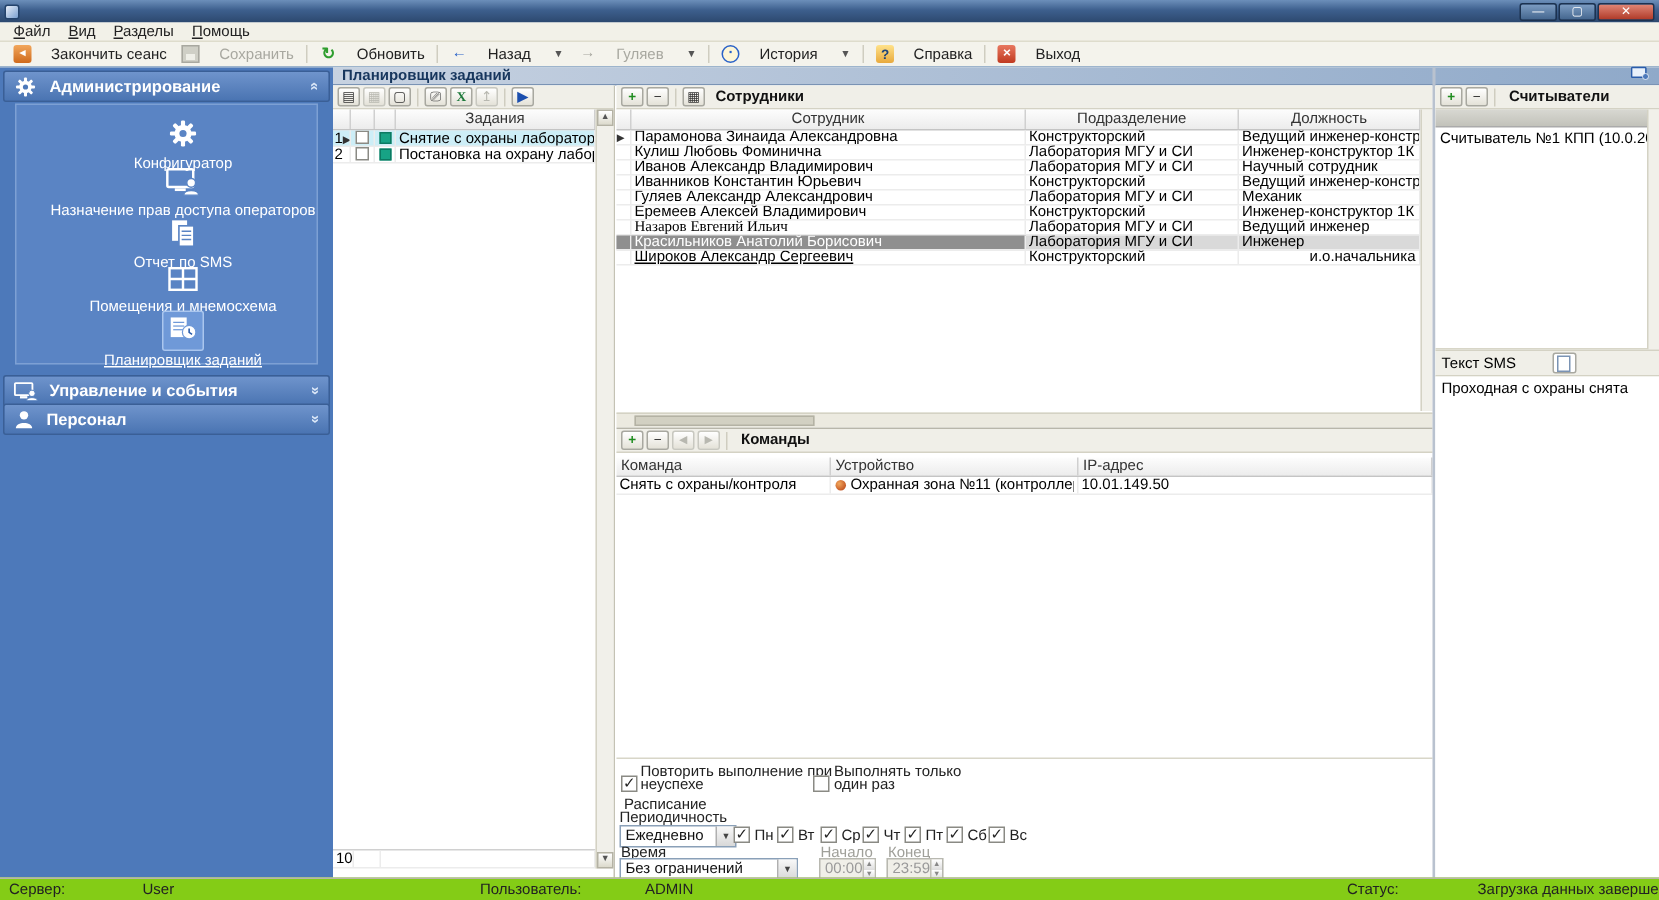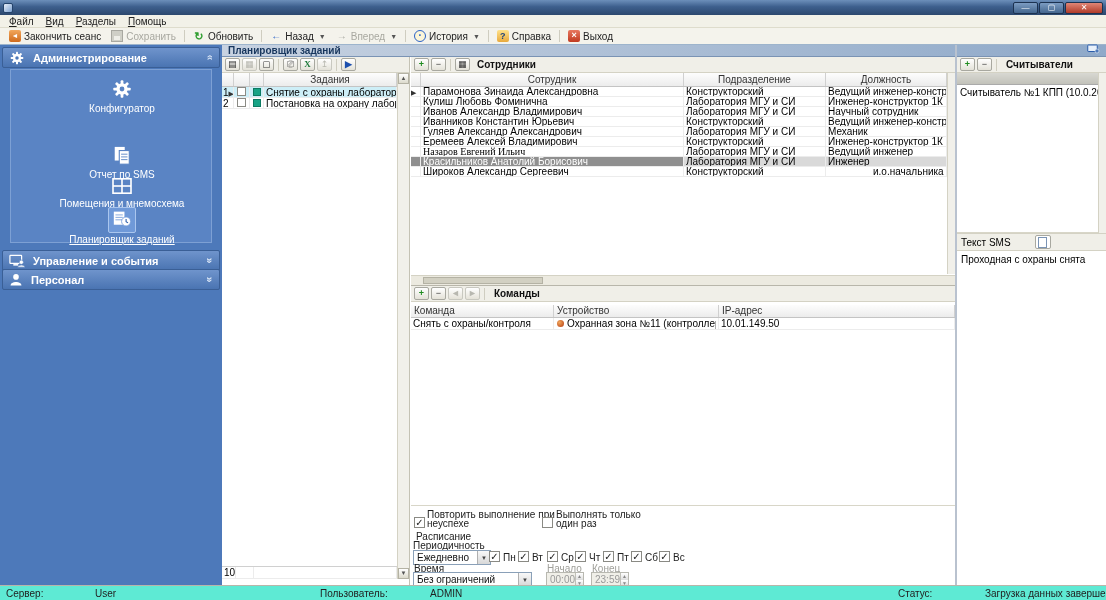--- a/index.html
+++ b/index.html
@@ -17,21 +17,21 @@
   .wbtn { width:25px; height:12px; border:1px solid #1c3least; border:1px solid #1c3250; border-radius:2px;
     background:linear-gradient(#7c9cc2,#44668e); color:#fff; font-size:8px; line-height:10px; text-align:center; }
   .wbtn.close { width:38px; background:linear-gradient(#e08676,#b03a28); }
 
   
   .menubar { position:absolute; left:0; top:15px; right:0; height:13px; background:#f2f1e8;
     border-bottom:1px solid #dedccc; display:flex; align-items:center; padding:0 3px; font-size:10px; color:#222; }
   .menu-item { padding:0 6px; } .menu-item:first-letter { text-decoration:underline; }
   .toolbar { position:absolute; left:0; top:28px; right:0; height:17px; background:#f4f3ec;
     border-bottom:1px solid #9db4cc; display:flex; align-items:center; padding:0 4px; font-size:10px; color:#222; }
-  .t-btn { display:inline-flex; align-items:center; gap:3px; padding:1px 5px; white-space:nowrap; }
+  .t-btn { display:inline-flex; align-items:center; gap:13px; padding:1px 5px; white-space:nowrap; }
   .t-btn.disabled { color:#a8a8a0; }
   .t-sep { width:1px; height:12px; background:#cfcdc0; margin:0 3px; }
   .drop { font-size:7px; color:#555; margin-left:2px; }
   .ic { width:12px; height:12px; display:inline-block; text-align:center; font-size:10px; line-height:12px; flex:0 0 auto; }
   .ic-logout { background:linear-gradient(#f2a75c,#cf6a1c); border-radius:2px; }
   .ic-logout::after { content:"◄"; color:#fff; font-size:7px; line-height:12px; display:block; }
   .ic-save { background:#cfcfc6; border:1px solid #a8a8a0; }
   .ic-save::after { content:""; display:block; width:6px; height:4px; margin:5px auto 0; background:#efefe8; }
   .ic-refresh::after { content:"↻"; color:#2f9e2f; font-weight:bold; font-size:11px; }
   .ic-back::after { content:"←"; color:#2a62c8; font-weight:bold; }
@@ -99,21 +99,21 @@
     border-left:1px solid #b0b0b0; font-size:6px; display:flex; align-items:center; justify-content:center; color:#444; }
   .spin { position:absolute; height:15px; width:38px; border:1px solid #b8b8b0; background:#f0efe8;
     color:#999; font-size:10px; display:flex; align-items:center; padding-left:3px; }
   .spin .btns { margin-left:auto; width:10px; align-self:stretch; display:flex; flex-direction:column; }
   .spin .btns span { flex:1; font-size:5px; line-height:6px; text-align:center; color:#888;
     background:linear-gradient(#fff,#ddd); border-left:1px solid #c0c0b8; }
   .glabel { position:absolute; font-size:10px; color:#222; white-space:nowrap; }
   .glabel.dim { color:#a0a09a; }
 
   
-  .statusbar { position:absolute; left:0; bottom:0; right:0; height:15px; background:#5eead4;
+  .statusbar { position:absolute; left:0; bottom:0; right:0; height:15px; background:#84cc16;
     border-top:1px solid #b8b6aa; font-size:10px; color:#222; }
   .statusbar span { position:absolute; top:2px; white-space:nowrap; }
 
   .splitter-v { position:absolute; top:45px; bottom:15px; width:2px; background:#b9c2cf; }
   .task-ic { width:8px; height:8px; background:#17a385; border:1px solid #0c7a62; display:inline-block; flex:0 0 auto; margin-top:1px; }
   .rowmark { color:#333; font-size:7px; }
   .dev-ic { width:7px; height:7px; border-radius:50%; background:radial-gradient(circle at 35% 35%,#f2a75c,#b33a10);
     display:inline-block; margin:2px 3px 0 1px; flex:0 0 auto; }
   .doc-btn { width:16px; height:14px; border:1px solid #a8a8a0; background:#fff; border-radius:2px;
     display:flex; align-items:center; justify-content:center; }
@@ -155,21 +155,21 @@
       <span>Обновить</span>
     </span>
     <span class="t-sep"></span>
     <span class="t-btn">
       <span class="ic ic-back"></span>
       <span>Назад</span>
         <span class="drop">▼</span>
     </span>
     <span class="t-btn disabled">
       <span class="ic ic-fwd"></span>
-      <span>Вперед</span>
+      <span>Гуляев</span>
         <span class="drop">▼</span>
     </span>
     <span class="t-sep"></span>
     <span class="t-btn">
       <span class="ic ic-history"></span>
       <span>История</span>
         <span class="drop">▼</span>
     </span>
     <span class="t-sep"></span>
     <span class="t-btn">
@@ -207,20 +207,29 @@
           <rect x="10.5" y="2.5" width="3" height="19" rx="1" transform="rotate(45 12 12)"></rect>
           <rect x="10.5" y="2.5" width="3" height="19" rx="1" transform="rotate(90 12 12)"></rect>
           <rect x="10.5" y="2.5" width="3" height="19" rx="1" transform="rotate(135 12 12)"></rect>
           <circle cx="12" cy="12" r="6.2"></circle>
               <circle cx="12" cy="12" r="2.6" fill="#5a84c4"></circle>
             </g>
         </svg>
         <div class="nlabel">Конфигуратор</div>
       </div>
 
+      <div class="nav-item" style="top:41px;">
+        <svg width="24" height="20" viewBox="0 0 26 22">
+          <rect x="1.5" y="2" width="19" height="13" rx="1" fill="none" stroke="#fff" stroke-width="1.8"></rect>
+          <rect x="7" y="16" width="8" height="2" fill="#fff"></rect>
+          <circle cx="19" cy="12" r="3.2" fill="#fff" stroke="#5a84c4"></circle>
+          <path d="M13.5 21 c0-4.5 11-4.5 11 0 z" fill="#fff" stroke="#5a84c4"></path>
+        </svg>
+        <div class="nlabel">Назначение прав доступа операторов</div>
+      </div>
 
       <div class="nav-item" style="top:76px;">
         <svg width="22" height="20" viewBox="0 0 24 22">
           <rect x="4" y="1" width="11" height="15" fill="#fff"></rect>
           <rect x="9" y="5" width="11" height="15" fill="#fff" stroke="#5a84c4" stroke-width="1.2"></rect>
           <g stroke="#5a84c4" stroke-width="1">
               <line x1="11" y1="9" x2="18" y2="9"></line>
               <line x1="11" y1="12" x2="18" y2="12"></line>
               <line x1="11" y1="15" x2="18" y2="15"></line>
             </g>

